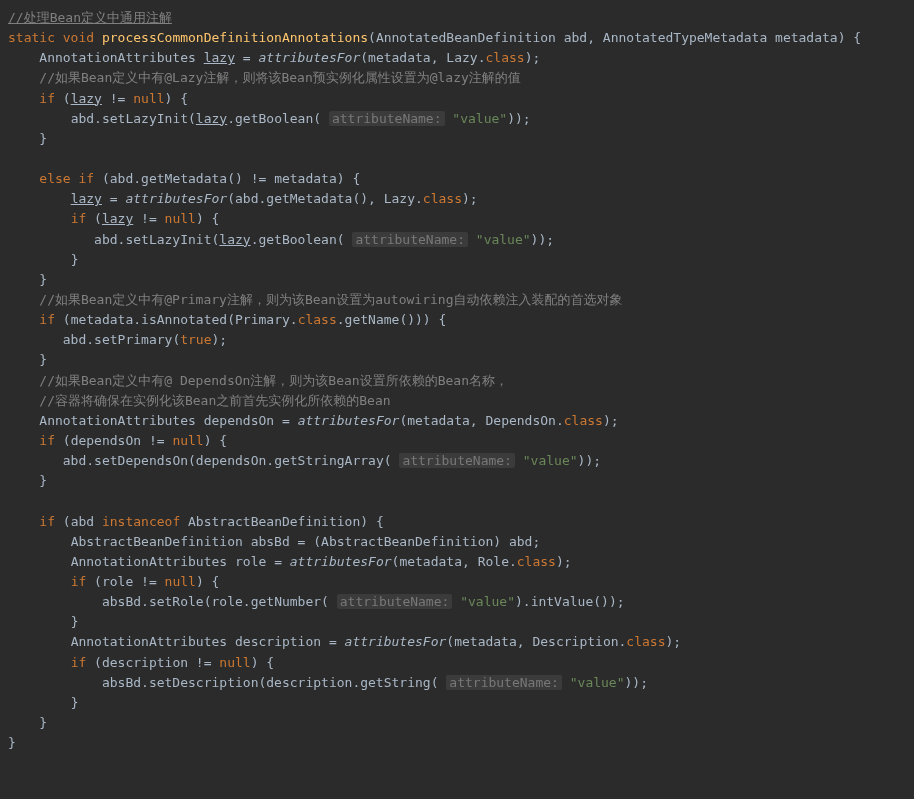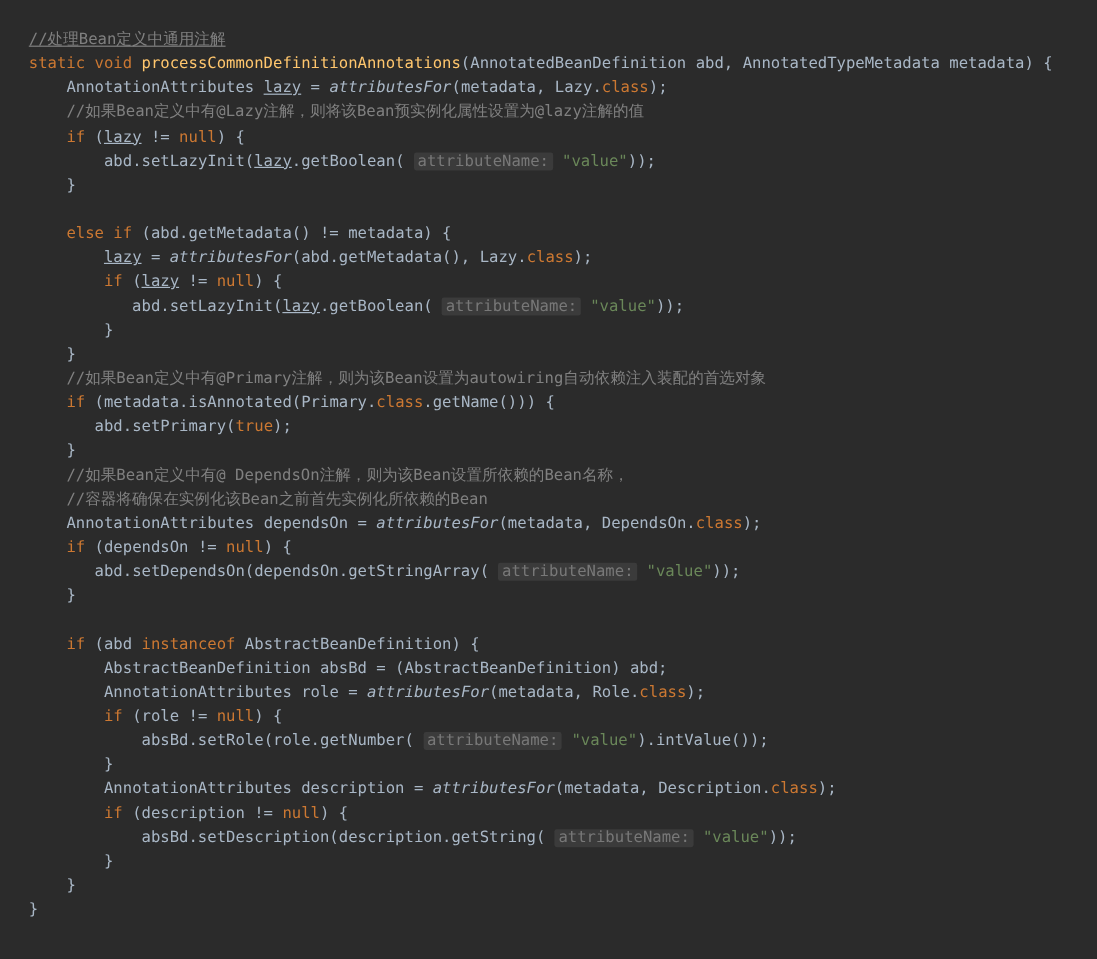--- a/index.html
+++ b/index.html
@@ -7,21 +7,21 @@
     padding: 8px;
     background: #2b2b2b;
     font-family: "Menlo", "Monaco", "Consolas", monospace;
     font-size: 13px;
     line-height: 1.55;
     color: #a9b7c6;
     width: 914px;
     box-sizing: border-box;
   }
   pre {
-    margin: 16px;
+    margin: 0;
     font-family: inherit;
     white-space: pre;
   }
   .kw { color: #cc7832; }
   .meth { color: #ffc66d; }
   .type { color: #a9b7c6; }
   .str { color: #6a8759; }
   .cmt { color: #808080; }
   .param { color: #a9b7c6; }
   .under { text-decoration: underline; }

